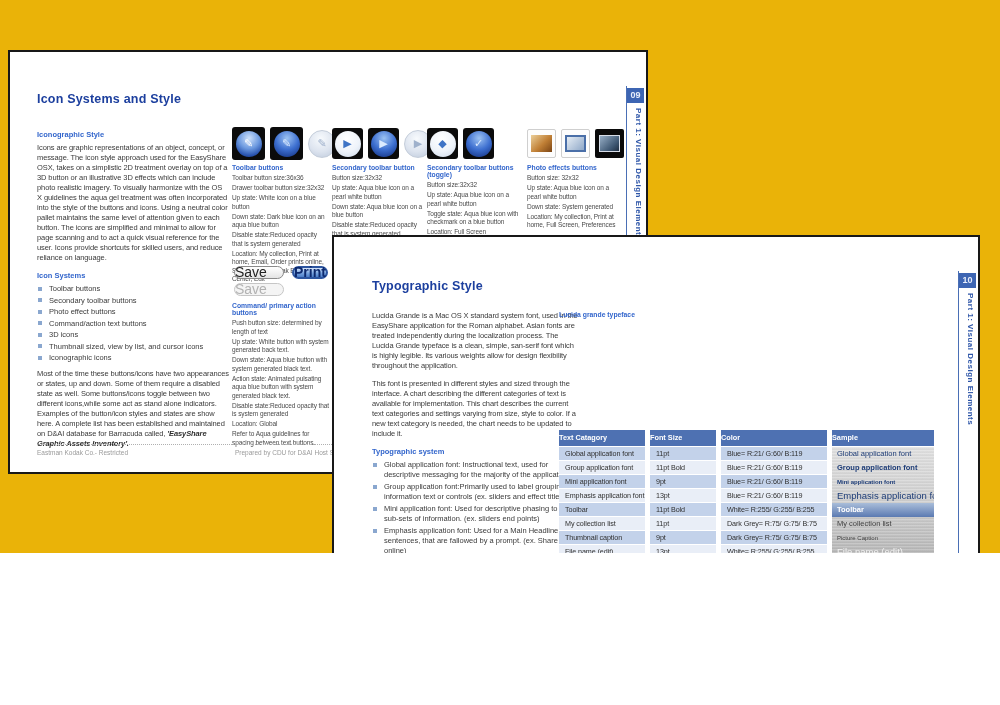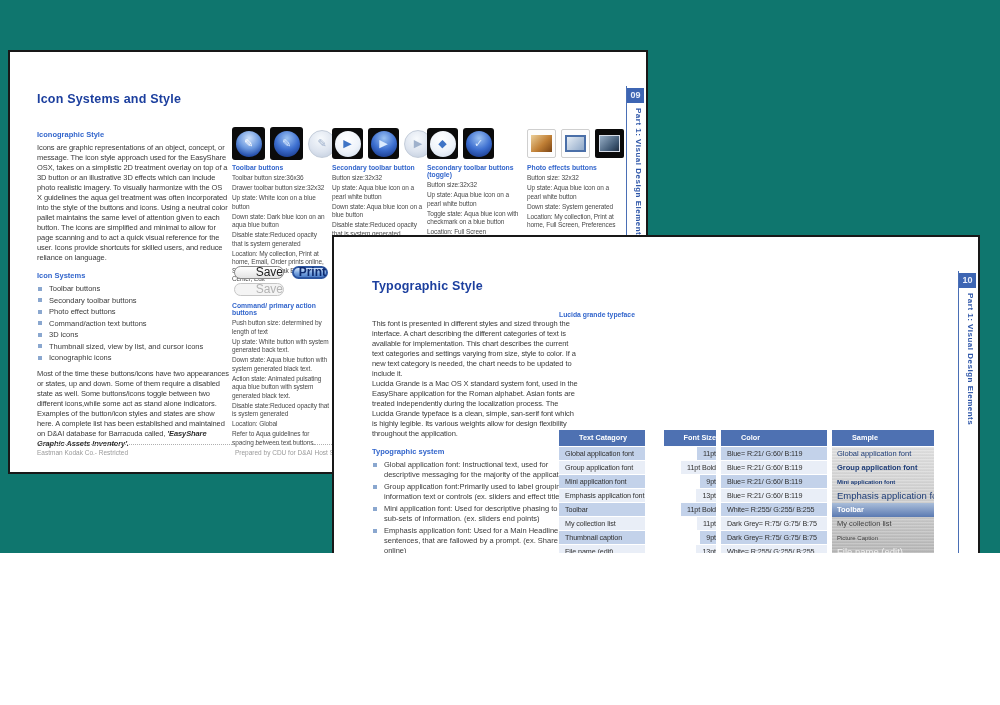--- a/index.html
+++ b/index.html
@@ -1,17 +1,17 @@
 <!DOCTYPE html>
 <html><head>
 <meta charset="utf-8">
 <style>
   * { margin:0; padding:0; box-sizing:border-box; }
   body { background:#fff; font-family:"Liberation Sans","DejaVu Sans",sans-serif; }
-  .canvas { position:relative; width:1000px; height:553px; background:#0f766e; overflow:hidden; }
+  .canvas { position:relative; width:1000px; height:553px; background:#eab308; overflow:hidden; }
 
   .page { position:absolute; background:#ffffff; border:2px solid #181818; }
   .page1 { left:8px; top:50px; width:640px; height:424px; z-index:1; }
   .page2 { left:332px; top:235px; width:648px; height:423px; z-index:2; }
 
   .ptitle { position:absolute; left:27px; top:40px; font-size:12.5px; font-weight:bold; color:#1c3f9e; letter-spacing:0.2px; }
   .page2 .ptitle { left:38px; top:42px; }
 
   .body { font-size:7.5px; line-height:10px; color:#3a3a3a; letter-spacing:-0.1px; }
   .subhead { font-size:7.5px; font-weight:bold; color:#3366cc; margin-bottom:4px; }
@@ -45,43 +45,43 @@
   .circ.pearl{ background:radial-gradient(circle at 45% 30%, #ffffff 0%, #eef3fa 55%, #ccd8e9 100%); color:#3f74c6; }
   .thumb { width:29px; height:29px; border-radius:2px; display:flex; align-items:center; justify-content:center; flex:0 0 auto; }
   .thumb.t1 { background:#fdfdfd; border:1px solid #cfcfcf; }
   .thumb.t1 .ph { width:21px; height:17px; background:linear-gradient(135deg,#ecd09a 0%,#c07f35 55%,#7a4414 100%); }
   .thumb.t2 { background:#fdfdfd; border:1px solid #cfcfcf; }
   .thumb.t2 .ph { width:21px; height:17px; background:linear-gradient(135deg,#e6edf5 0%,#8fa8c8 100%); border:2px solid #4a6fa8; }
   .thumb.t3 { background:#0a0a0a; }
   .thumb.t3 .ph { width:21px; height:17px; background:linear-gradient(135deg,#97aec6 0%,#3c5570 70%,#202e40 100%); border:1px solid #d8dee8; }
 
   .btnrow { position:absolute; left:224px; top:214px; display:flex; gap:8px; }
-  .pill { display:inline-block; height:13px; line-height:11px; text-align:right; font-size:12px; border-radius:7px; }
+  .pill { display:inline-block; height:13px; line-height:11px; text-align:left; font-size:14px; border-radius:7px; }
   .pill.save { width:50px; background:linear-gradient(180deg,#ffffff,#e4e4e4); border:1px solid #8a8a8a; color:#222; }
   .pill.print { width:36px; background:linear-gradient(180deg,#d8e7fb 0%,#7aa6e0 55%,#4a7cc8 100%); border:2px solid #2c55a0; color:#0e2a6e; font-weight:bold; line-height:9px; }
   .pill.disd { position:absolute; left:224px; top:231px; width:50px; background:#f4f4f4; border:1px solid #c6c6c6; color:#b2b2b2; }
 
   .edgeline { position:absolute; right:19px; top:34px; height:320px; width:1px; background:#4a6fb5; }
   .pagenum { position:absolute; right:2px; top:36px; width:17px; height:15px; background:#3d65b3; color:#e8eefb; font-size:9px; font-weight:bold; text-align:center; line-height:15px; }
   .vlabel { position:absolute; right:3px; top:56px; writing-mode:vertical-rl; font-size:8px; font-weight:bold; color:#2d55a8; letter-spacing:0.5px; }
 
   .pfooter { position:absolute; left:27px; right:24px; bottom:12px; border-top:1px dotted #b0b0b0; padding-top:4px; font-size:6.5px; color:#9a9a9a; height:16px; }
   .page2 .pfooter { left:38px; right:30px; }
   .f-left { position:absolute; left:0; top:4px; }
   .f-right { position:absolute; left:198px; top:4px; }
   .page2 .f-right { left:188px; }
   .f-date { position:absolute; left:392px; top:4px; padding-left:8px; border-left:1px solid #bbb; }
 
   .speccap { position:absolute; left:225px; top:74px; font-size:6.8px; font-weight:bold; color:#3366cc; }
   .specimen { position:absolute; left:224px; top:88px; font-size:23px; line-height:27px; letter-spacing:-0.8px; color:#1c1c1c; }
 
   .ttable { position:absolute; left:225px; top:193px; display:flex; gap:5px; }
   .tcol { display:flex; flex-direction:column; }
-  .w1 { width:86px; } .w2 { width:66px;align-items:flex-end; } .w3 { width:106px; } .w4 { width:102px; }
-  .th { height:16px; line-height:16px; background:#4e71b2; color:#ffffff; font-size:7.3px; font-weight:bold; padding-left:20px; margin-bottom:1px; }
+  .w1 { width:86px; } .w2 { width:66px; } .w3 { width:106px; } .w4 { width:102px; }
+  .th { height:16px; line-height:16px; background:#4e71b2; color:#ffffff; font-size:7.3px; font-weight:bold; padding-left:0; margin-bottom:1px; }
   .tc { height:14px; line-height:13px; font-size:7.2px; color:#303030; padding-left:6px; border-bottom:1px solid #fff; letter-spacing:-0.1px; }
   .tcol .tc:nth-child(even) { background:#c3d2ea; }
   .tcol .tc:nth-child(odd)  { background:#e9eef7; }
   .metal { height:154px; overflow:hidden;
     background:
       repeating-linear-gradient(180deg, rgba(255,255,255,0.20) 0px, rgba(255,255,255,0.20) 1px, rgba(110,110,110,0.10) 2px, rgba(255,255,255,0) 3px),
       linear-gradient(180deg,#e0e0e0 0%,#cccccc 40%,#b4b4b4 70%,#9b9b9b 100%);
   }
   .srow { height:14px; line-height:14px; padding-left:5px; white-space:nowrap; overflow:hidden; }
   .s-global    { font-size:7.5px; color:#1d3c77; }
@@ -229,22 +229,22 @@
     <div class="pfooter">
       <span class="f-left">Eastman Kodak Co.- Restricted</span>
       <span class="f-right">Prepared by CDU for D&amp;AI Host Software &amp; Services</span>
     </div>
   </section>
 
   <section class="page page2">
     <h1 class="ptitle">Typographic Style</h1>
 
     <div class="leftcol">
+      <p class="body">Lucida Grande is a Mac OS X standard system font, used in the EasyShare application for the Roman alphabet. Asian fonts are treated independently during the localization process. The Lucida Grande typeface is a clean, simple, san-serif font which is highly legible. Its various weights allow for design flexibility throughout the application.</p>
       <p class="body mt">This font is presented in different styles and sized through the interface. A chart describing the different categories of text is available for implementation. This chart describes the current text categories and settings varying from size, style to color. If a new text category is needed, the chart needs to be updated to include it.</p>
-      <p class="body">Lucida Grande is a Mac OS X standard system font, used in the EasyShare application for the Roman alphabet. Asian fonts are treated independently during the localization process. The Lucida Grande typeface is a clean, simple, san-serif font which is highly legible. Its various weights allow for design flexibility throughout the application.</p>
       <div class="subhead mt">Typographic system</div>
       <ul class="blist">
         <li class="blt"><span class="marker"></span><span>Global application font: Instructional text, used for descriptive messaging for the majority of the application.</span></li>
         <li class="blt"><span class="marker"></span><span>Group application font:Primarily used to label grouping of information text or controls (ex. sliders and effect titles).</span></li>
         <li class="blt"><span class="marker"></span><span>Mini application font: Used for descriptive phasing to label sub-sets of information. (ex. sliders end points)</span></li>
         <li class="blt"><span class="marker"></span><span>Emphasis application font: Used for a Main Headline sentences, that are fallowed by a prompt. (ex. Share online)</span></li>
       </ul>
     </div>
 
     <div class="speccap">Lucida grande typeface</div>

